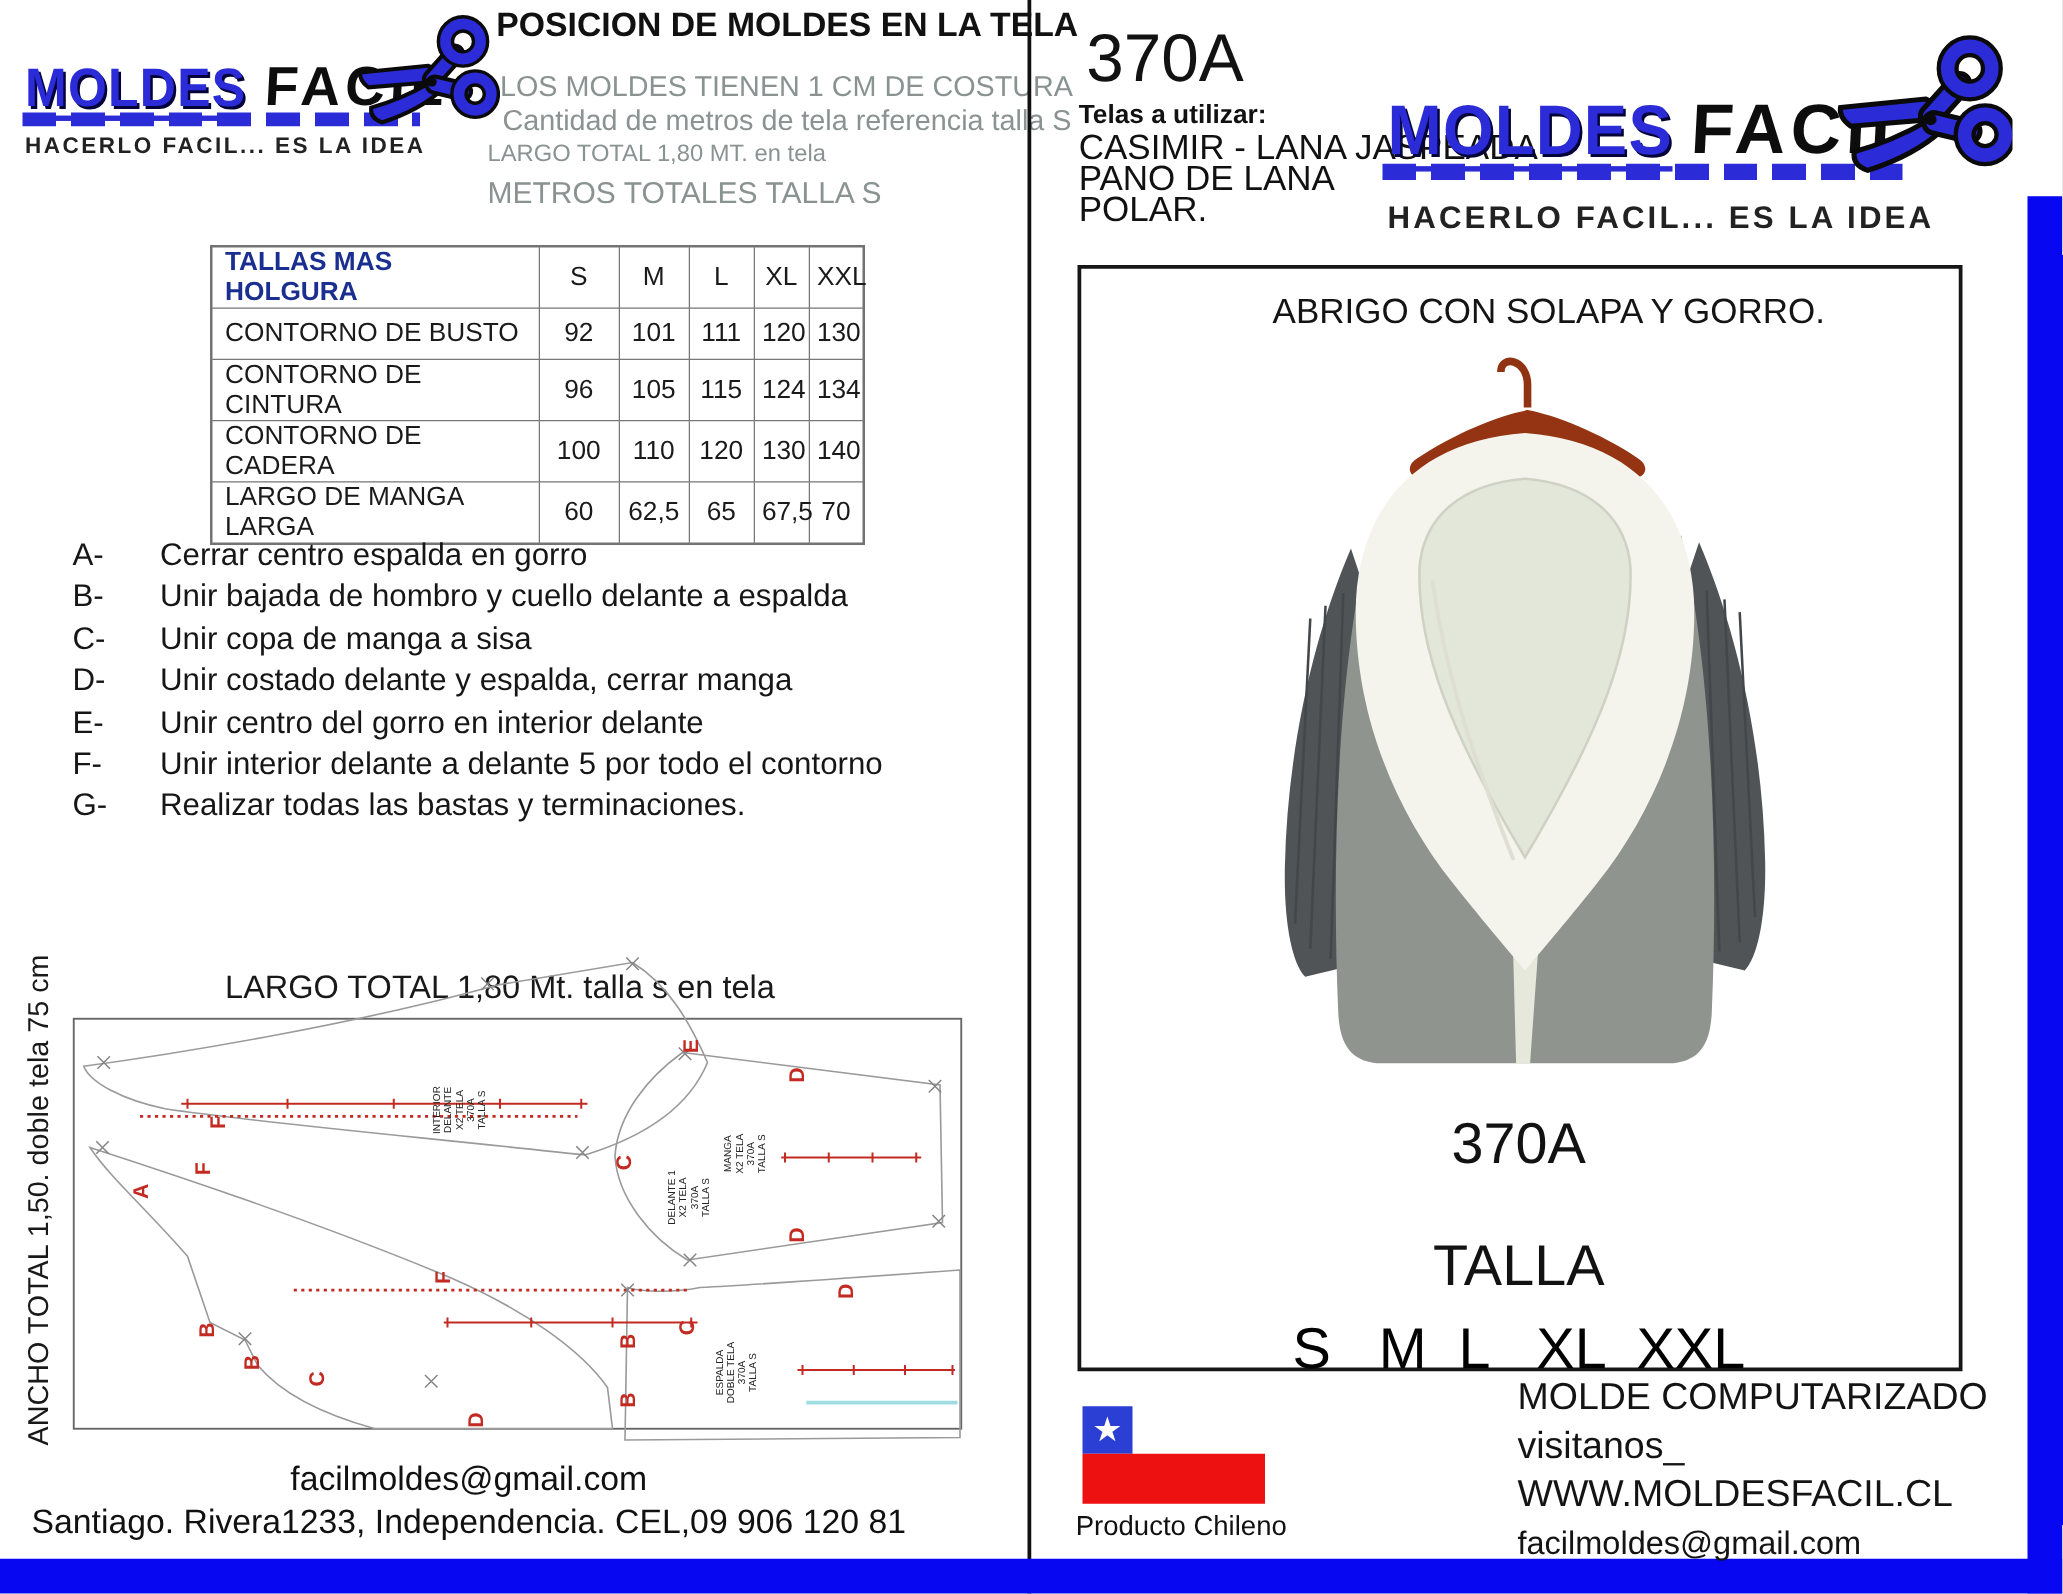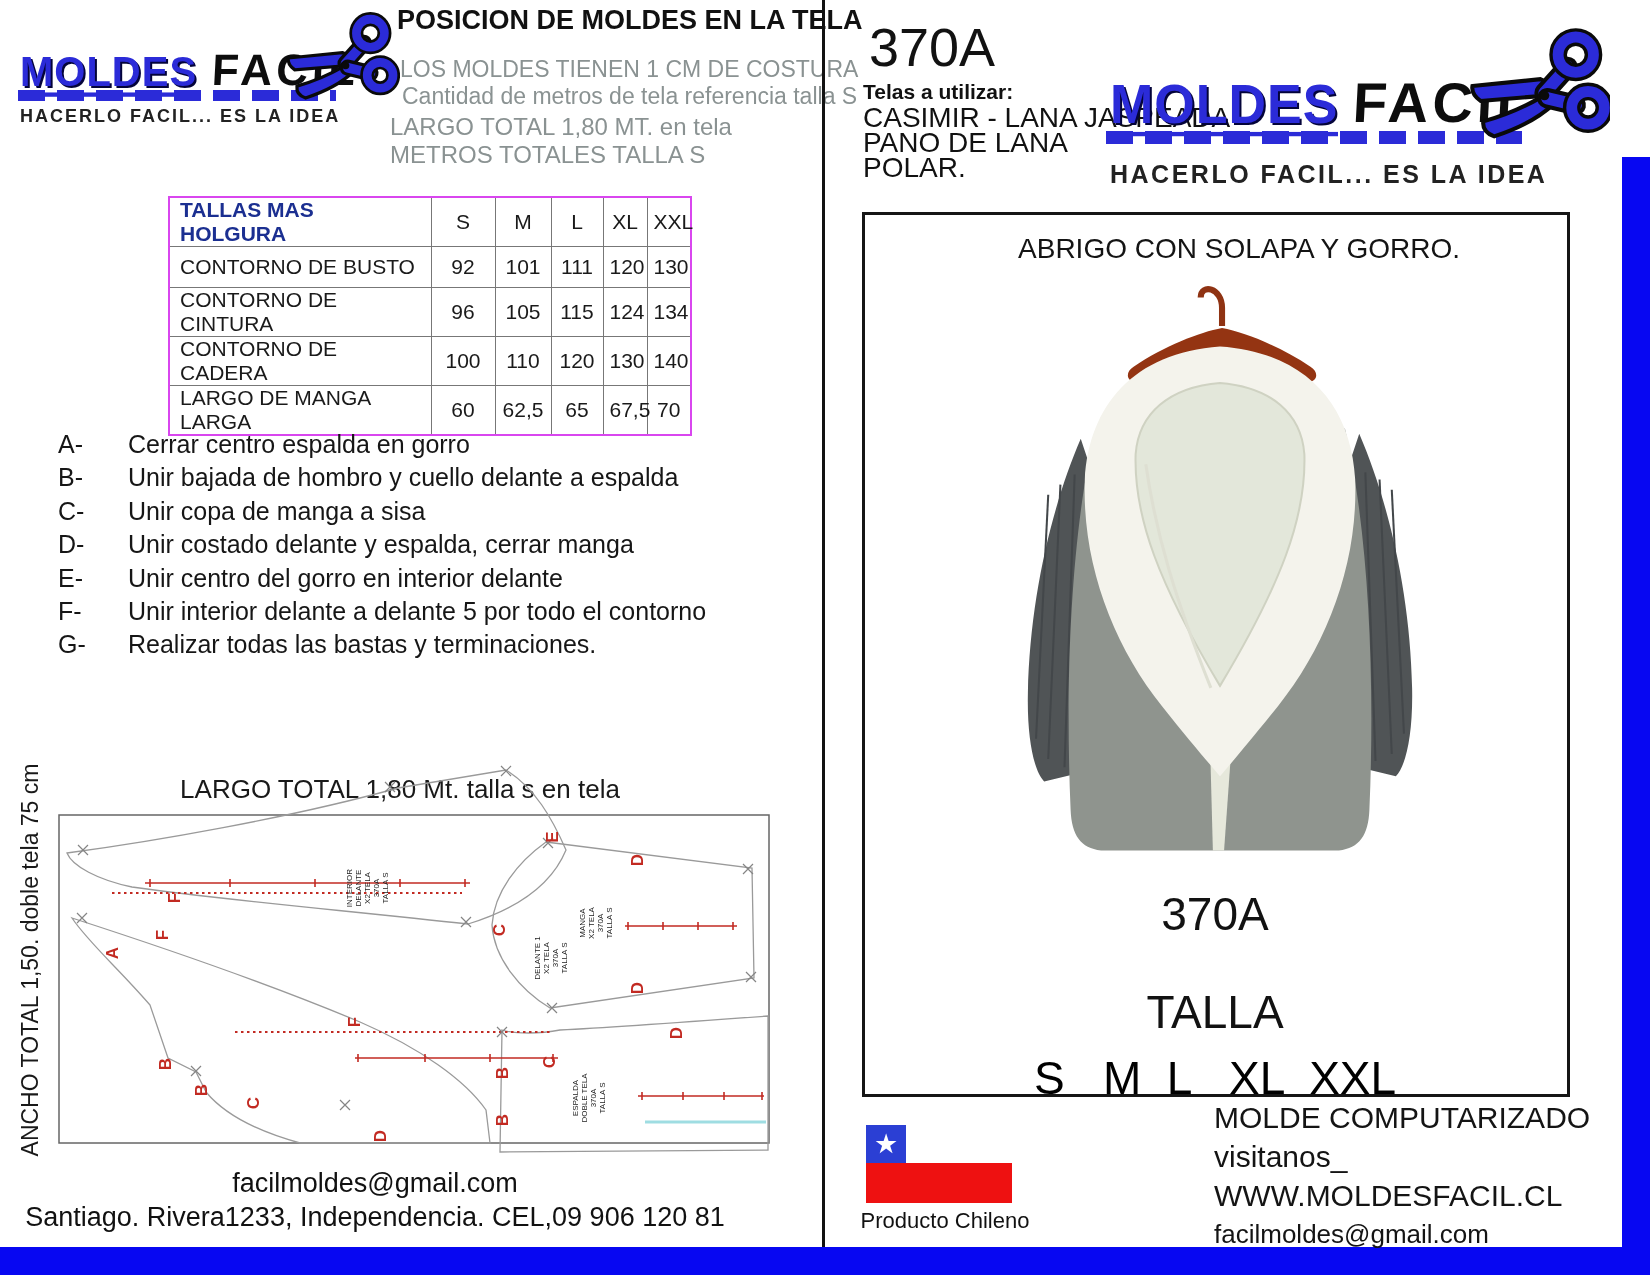--- a/index.html
+++ b/index.html
@@ -18,21 +18,21 @@
 
   
   .hd-title{font-size:27px;font-weight:600;color:#111;}
   .hd-gray{color:var(--gray-text);font-size:23px;}
 
   
   table.sizes{border-collapse:collapse;table-layout:fixed;width:522px;font-size:21px;}
   table.sizes td{border:1px solid #777;height:40px;padding:0 6px;text-align:center;background:#fff;}
   table.sizes td.lbl{text-align:left;padding-left:10px;}
   table.sizes tr:first-child td.lbl{color:var(--table-blue);font-weight:bold;}
-  table.sizes{border:2px solid #d946ef;}
+  table.sizes{border:2px solid #737373;}
 
   
   .instr-row{display:flex;height:33.4px;font-size:25px;color:#161616;}
   .instr-letter{width:70px;flex:none;}
   
   .diag-title{font-size:26px;fill:#191919;}
   .diag-side{font-size:23px;fill:#191919;}
   .piece{fill:none;stroke:#9a9a9a;stroke-width:1.3px;}
   .grain{stroke:var(--red-mark);stroke-width:1.6px;}
   .graindot{stroke:var(--red-mark);stroke-width:2.2px;stroke-dasharray:2.5 3.5;}
@@ -84,21 +84,21 @@
       <circle cx="80" cy="27" r="13" fill="none" style="stroke:var(--brand-blue)" stroke-width="8"></circle>
       <circle cx="89" cy="66" r="12" fill="none" stroke="#0a0a0a" stroke-width="13"></circle>
       <circle cx="89" cy="66" r="12" fill="none" style="stroke:var(--brand-blue)" stroke-width="8"></circle>
       <circle cx="57" cy="57" r="3.5" fill="#0a0a0a"></circle>
     </g>
   </svg>
 
   <div class="abs hd-title" style="left:397px;top:5px;">POSICION DE MOLDES EN LA TELA</div>
   <div class="abs hd-gray" style="left:400px;top:56px;">LOS MOLDES TIENEN 1 CM DE COSTURA</div>
   <div class="abs hd-gray" style="left:402px;top:83px;">Cantidad de metros de tela referencia talla S</div>
-  <div class="abs hd-gray" style="left:390px;top:113px;font-size:24px;">LARGO  TOTAL 1,80 MT.  en tela</div>
+  <div class="abs hd-gray" style="left:390px;top:113px;font-size:19px;">LARGO  TOTAL 1,80 MT.  en tela</div>
   <div class="abs hd-gray" style="left:390px;top:141px;font-size:24px;">METROS TOTALES TALLA S</div>
 
   <div class="abs" style="left:168px;top:196px;">
     <table class="sizes" id="size-table">
       <colgroup>
           <col style="width:262px">
           <col style="width:64px">
           <col style="width:56px">
                 <col style="width:52px">
           <col style="width:44px">

